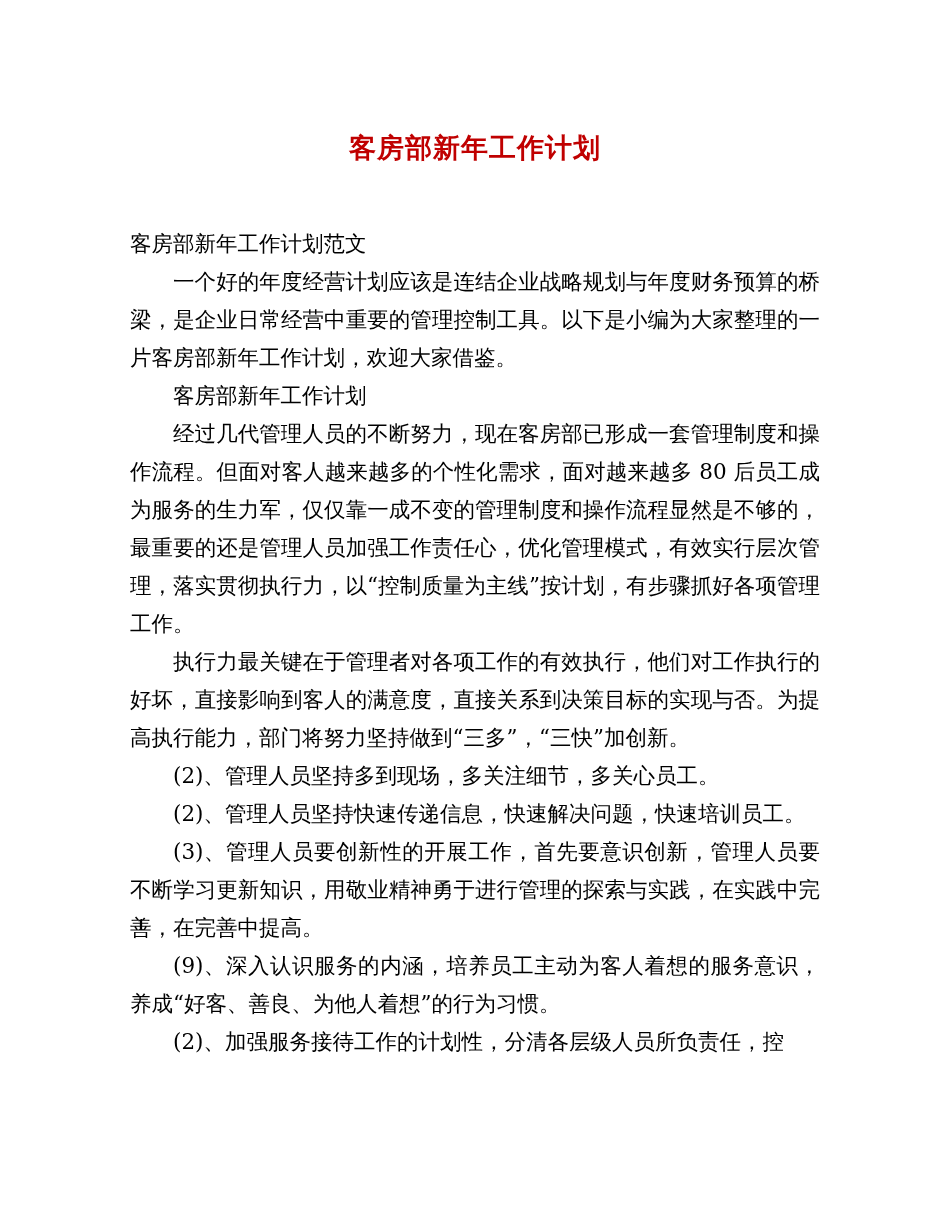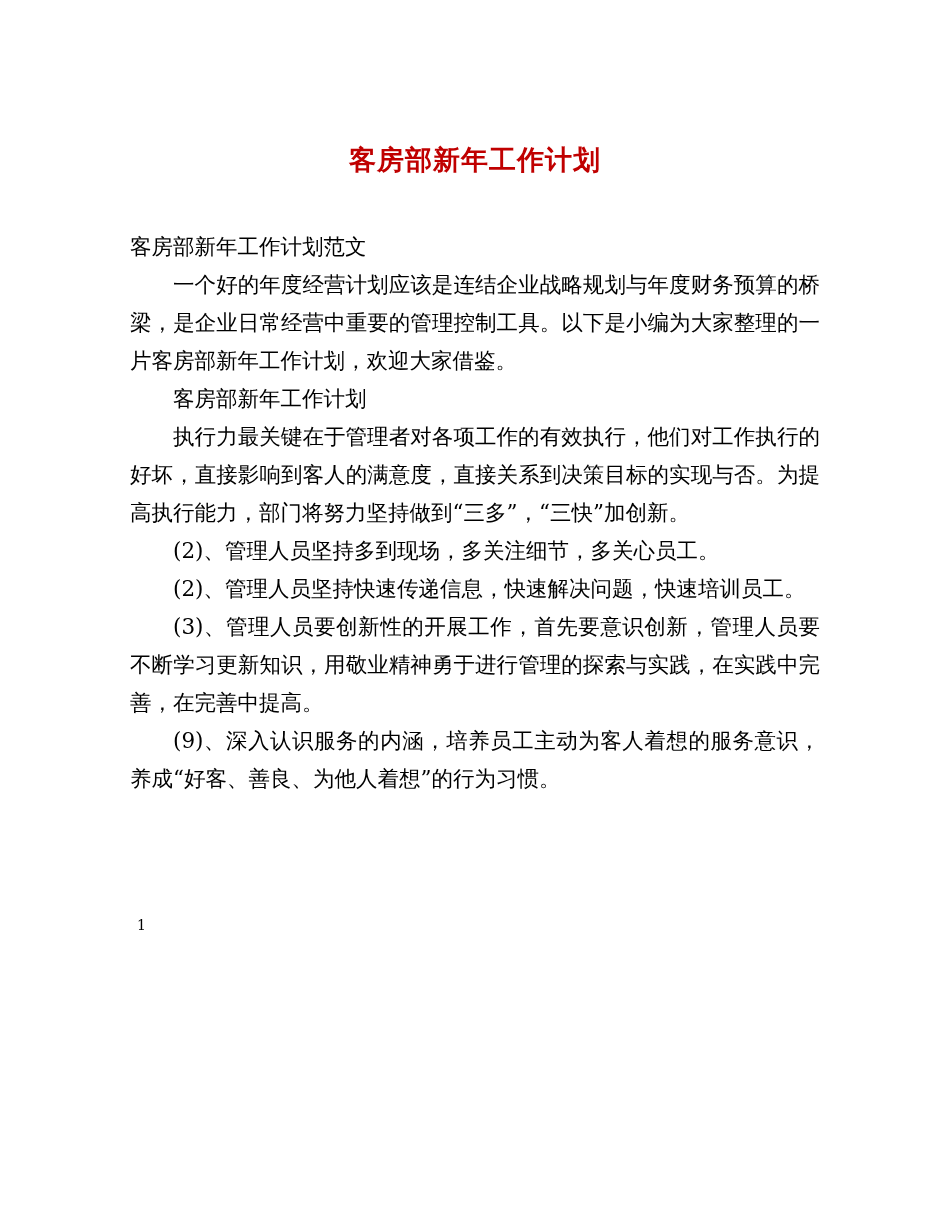--- a/index.html
+++ b/index.html
@@ -13,34 +13,34 @@
     font-family: "DejaVu Serif", "Liberation Serif", serif;
     color: #000000;
     position: relative;
     overflow: hidden;
   }
   .page {
     position: relative;
     width: 950px;
     height: 959px;
     box-sizing: border-box;
-    padding: 16px;
+    padding: 4px;
   }
   .doc-title {
     text-align: center;
     color: #c00000;
     font-family: "DejaVu Sans", "Liberation Sans", sans-serif;
     font-weight: bold;
     font-size: 27px;
     letter-spacing: 1px;
     margin: 0;
     padding-top: 126px;
   }
   .content {
-    margin: 4px auto;
+    margin: 13px auto;
     width: 690px;
     padding-top: 46px;
     font-size: 21.5px;
     line-height: 38px;
     text-align: justify;
     text-justify: inter-ideograph;
   }
   .content p {
     margin: 0;
     padding: 0;
@@ -61,22 +61,24 @@
 <body>
 
 <div class="page">
 
   <h1 class="doc-title">客房部新年工作计划</h1>
 
   <div class="content">
     <p>客房部新年工作计划范文</p>
     <p class="indent">一个好的年度经营计划应该是连结企业战略规划与年度财务预算的桥梁，是企业日常经营中重要的管理控制工具。以下是小编为大家整理的一片客房部新年工作计划，欢迎大家借鉴。</p>
     <p class="indent">客房部新年工作计划</p>
+    <p class="indent">经过几代管理人员的不断努力，现在客房部已形成一套管理制度和操作流程。但面对客人越来越多的个性化需求，面对越来越多 80 后员工成为服务的生力军，仅仅靠一成不变的管理制度和操作流程显然是不够的，最重要的还是管理人员加强工作责任心，优化管理模式，有效实行层次管理，落实贯彻执行力，以“控制质量为主线”按计划，有步骤抓好各项管理工作。</p>
     <p class="indent">执行力最关键在于管理者对各项工作的有效执行，他们对工作执行的好坏，直接影响到客人的满意度，直接关系到决策目标的实现与否。为提高执行能力，部门将努力坚持做到“三多”，“三快”加创新。</p>
     <p class="indent">(2)、管理人员坚持多到现场，多关注细节，多关心员工。</p>
     <p class="indent">(2)、管理人员坚持快速传递信息，快速解决问题，快速培训员工。</p>
     <p class="indent">(3)、管理人员要创新性的开展工作，首先要意识创新，管理人员要不断学习更新知识，用敬业精神勇于进行管理的探索与实践，在实践中完善，在完善中提高。</p>
     <p class="indent">(9)、深入认识服务的内涵，培养员工主动为客人着想的服务意识，养成“好客、善良、为他人着想”的行为习惯。</p>
+    <p class="indent">(2)、加强服务接待工作的计划性，分清各层级人员所负责任，控</p>
   </div>
 
   <div class="page-number">1</div>
 
 </div>
 
 </body></html>

